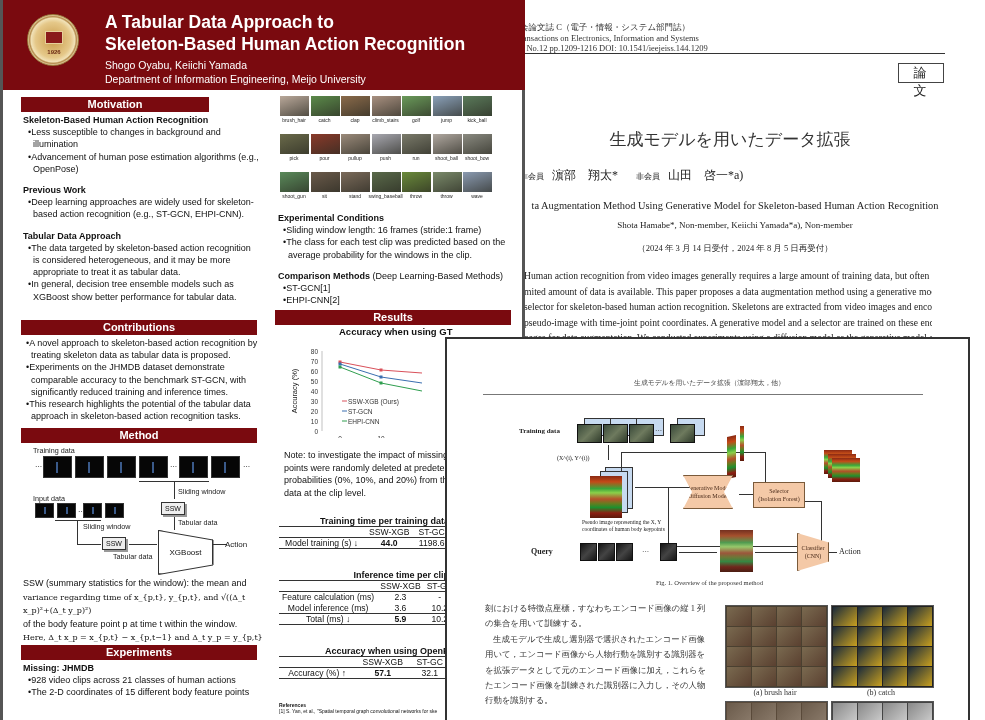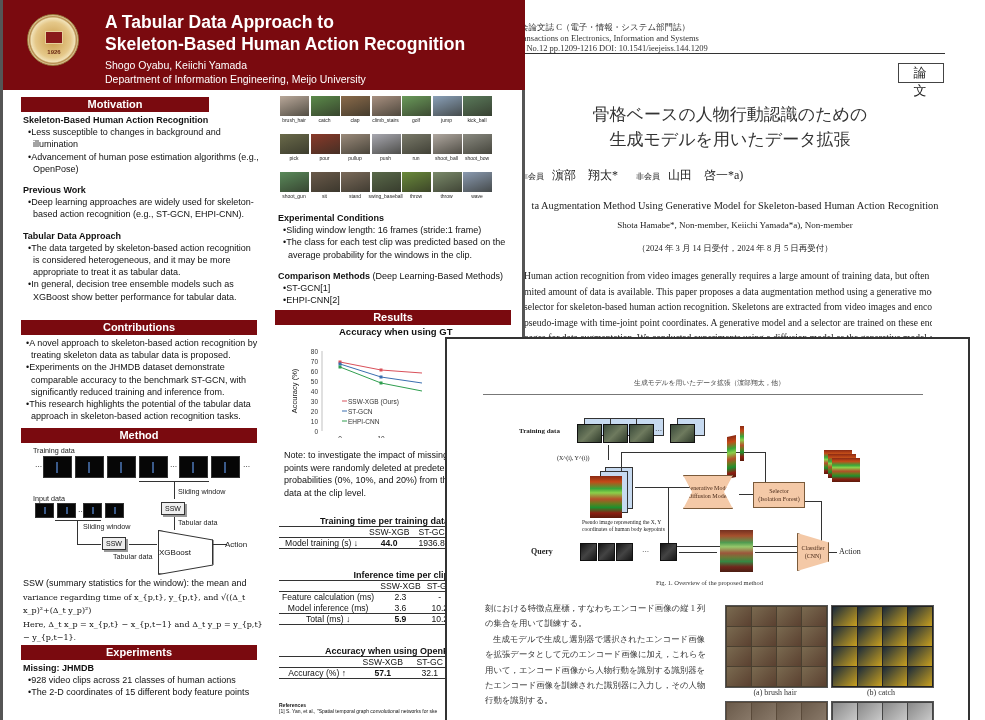--- a/index.html
+++ b/index.html
@@ -27,21 +27,21 @@
 .pauth{position:absolute;left:102px;top:58px;font-size:10.5px;line-height:14px}
 .sec-head{position:absolute;background:#7a0a0f;color:#fff;font-weight:bold;font-size:11px;text-align:center;height:15px;line-height:15px}
 .ptext{position:absolute;font-size:9px;line-height:12.2px;color:#111}
 .ptext .h{font-weight:bold;display:block}
 .ptext .b{display:block;padding-left:10px;text-indent:-5px}
 .ptext .gap{display:block;height:9px}
 
 .frame{position:absolute;background:#060606;border:1px solid #333}
 .frame::after{content:"";position:absolute;left:45%;top:25%;width:2px;height:55%;background:#3a5a8a}
 .ssw{position:absolute;width:24px;height:13px;border:1px solid #333;background:#eee;font-size:7px;text-align:center;line-height:11px;box-shadow:2px 2px 0 #999}
-.xgb{position:absolute;left:155px;top:530px;width:55px;height:44px;background:#fff;border:1px solid #333;clip-path:polygon(0 0,100% 22%,100% 78%,0 100%);font-size:8px;line-height:44px}
+.xgb{position:absolute;left:155px;top:530px;width:55px;height:44px;background:#fff;border:1px solid #333;clip-path:polygon(0 0,100% 22%,100% 78%,0 100%);font-size:8px;text-align:center;line-height:44px}
 .lbl{position:absolute;font-size:7.2px;color:#222;white-space:nowrap}
 .line{position:absolute;background:#333}
 
 .thumb{position:absolute;width:29px;height:20px}
 .tlabel{position:absolute;width:34px;font-size:5px;text-align:center;color:#222}
 
 .chart{position:absolute;left:290px;top:338px;width:170px;height:100px}
 
 .tbl{position:absolute;font-size:8.6px}
 .tbl .tt{font-weight:bold;font-size:9px;text-align:right;white-space:nowrap}
@@ -69,21 +69,20 @@
 <body>
 
 <div class="layer" id="paper1">
   <div class="jhead">
     <div>会論文誌 C（電子・情報・システム部門誌）</div>
     <div>ransactions on Electronics, Information and Systems</div>
     <div>4 No.12 pp.1209-1216      DOI: 10.1541/ieejeiss.144.1209</div>
   </div>
   <div class="jrule"></div>
   <div class="ronbun">論 文</div>
-  <div class="jtitle" style="top:103px">骨格ベースの人物行動認識のための</div>
   <div class="jtitle" style="top:128px">生成モデルを用いたデータ拡張</div>
   <div class="jauth">
     <small>非会員</small><span>濵部　翔太*</span>
     &nbsp;&nbsp;&nbsp;&nbsp;
     <small>非会員</small><span>山田　啓一*a)</span>
   </div>
   <div class="etitle">ta Augmentation Method Using Generative Model for Skeleton-based Human Action Recognition</div>
   <div class="eauth">Shota Hamabe*, Non-member, Keiichi Yamada*a), Non-member</div>
   <div class="recv">（2024 年 3 月 14 日受付，2024 年 8 月 5 日再受付）</div>
   <div class="abs">
@@ -121,21 +120,21 @@
     <span class="b">•<span>Deep learning approaches are widely used for skeleton-based action recognition (e.g., ST-GCN, EHPI-CNN).</span></span>
     <span class="gap"></span>
     <span class="h">Tabular Data Approach</span>
     <span class="b">•<span>The data targeted by skeleton-based action recognition is considered heterogeneous, and it may be more appropriate to treat it as tabular data.</span></span>
     <span class="b">•<span>In general, decision tree ensemble models such as XGBoost show better performance for tabular data.</span></span>
   </div>
 
   <div class="sec-head" style="left:18px;top:320px;width:236px">Contributions</div>
   <div class="ptext" style="left:18px;top:337px;width:240px">
     <span class="b">•<span>A novel approach to skeleton-based action recognition by treating skeleton data as tabular data is proposed.</span></span>
-    <span class="b">•<span>Experiments on the JHMDB dataset demonstrate comparable accuracy to the benchmark ST-GCN, with significantly reduced training and inference from.</span></span>
+    <span class="b">•<span>Experiments on the JHMDB dataset demonstrate comparable accuracy to the benchmark ST-GCN, with significantly reduced training and inference times.</span></span>
     <span class="b">•<span>This research highlights the potential of the tabular data approach in skeleton-based action recognition tasks.</span></span>
   </div>
 
   <div class="sec-head" style="left:18px;top:428px;width:236px">Method</div>
   <div>
     <div class="lbl" style="left:30px;top:446px">Training data</div>
     <div class="lbl" style="left:32px;top:462px">···</div>
     <div class="frame" style="left:40px;top:456px;width:29px;height:22px"></div>
     <div class="frame" style="left:72px;top:456px;width:29px;height:22px"></div>
     <div class="frame" style="left:104px;top:456px;width:29px;height:22px"></div>
@@ -167,20 +166,21 @@
     <div class="xgb">XGBoost</div>
     <svg style="position:absolute;left:155px;top:530px" width="56" height="45">
         <polygon points="0.5,0.5 55,10 55,35 0.5,44.5" fill="none" stroke="#333"></polygon>
       </svg>
     <div class="line" style="left:210px;top:544px;width:14px;height:1px"></div>
     <div class="lbl" style="left:222px;top:540px;font-size:8px">Action</div>
   </div>
   <div class="ptext" style="left:20px;top:577px;width:240px;font-size:9px;line-height:13.5px">
     <div>SSW (summary statistics for the window): the mean and</div>
     <div style="font-family:'DejaVu Serif',serif;font-size:8px">variance regarding time of x_{p,t}, y_{p,t}, and √((Δ_t x_p)²+(Δ_t y_p)²)</div>
+    <div>of the body feature point p at time t within the window.</div>
     <div style="font-family:'DejaVu Serif',serif;font-size:8px">Here, Δ_t x_p = x_{p,t} − x_{p,t−1} and Δ_t y_p = y_{p,t} − y_{p,t−1}.</div>
   </div>
 
   <div class="sec-head" style="left:18px;top:645px;width:236px">Experiments</div>
   <div class="ptext" style="left:20px;top:662px;width:240px">
     <span class="h">Missing: JHMDB</span>
     <span class="b">•<span>928 video clips across 21 classes of human actions</span></span>
     <span class="b">•<span>The 2-D coordinates of 15 different body feature points</span></span>
   </div>
 
@@ -284,21 +284,21 @@
     <table>
       <tbody>
           <tr class="hd">
             <td></td>
             <td class="c">SSW-XGB</td>
             <td class="c">ST-GC</td>
           </tr>
       <tr class="last">
             <td class="c">Model training (s) ↓</td>
             <td class="c" style="font-weight:bold">44.0</td>
-            <td class="c">1936.8</td>
+            <td class="c">1198.6</td>
           </tr>
     </tbody>
       </table>
   </div>
 
   <div class="tbl" style="left:276px;top:570px;width:170px;overflow:hidden">
     <div class="tt">Inference time per clip</div>
     <table>
       <tbody>
           <tr class="hd">
@@ -420,22 +420,22 @@
       </div>
     <div class="line" style="left:382px;top:213px;width:8px;height:1px"></div>
     <div class="lbl" style="left:392px;top:208px;font-family:'Liberation Serif',serif;font-size:8px">Action</div>
     <div class="cap" style="left:0;width:525px;top:240px;font-size:6.5px">Fig. 1.    Overview of the proposed method</div>
   </div>
 
   <div class="jtext">
     <div>刻における特徴点座標，すなわちエンコード画像の縦 1 列</div>
     <div>の集合を用いて訓練する。</div>
     <div class="ind">生成モデルで生成し選別器で選択されたエンコード画像</div>
+    <div>用いて，エンコード画像から人物行動を識別する識別器を</div>
     <div>を拡張データとして元のエンコード画像に加え，これらを</div>
-    <div>用いて，エンコード画像から人物行動を識別する識別器を</div>
     <div>たエンコード画像を訓練された識別器に入力し，その人物</div>
     <div>行動を識別する。</div>
 
   </div>
 
   <div class="thgrid" style="left:278px;top:266px;background:#4a4030" id="g1">
       <div style="background: linear-gradient(135deg, rgb(122, 106, 80), rgb(90, 64, 48));"></div>
       <div style="background: linear-gradient(135deg, rgb(122, 106, 80), rgb(90, 64, 48));"></div>
       <div style="background: linear-gradient(135deg, rgb(122, 106, 80), rgb(90, 64, 48));"></div>
       <div style="background: linear-gradient(135deg, rgb(122, 106, 80), rgb(90, 64, 48));"></div>

